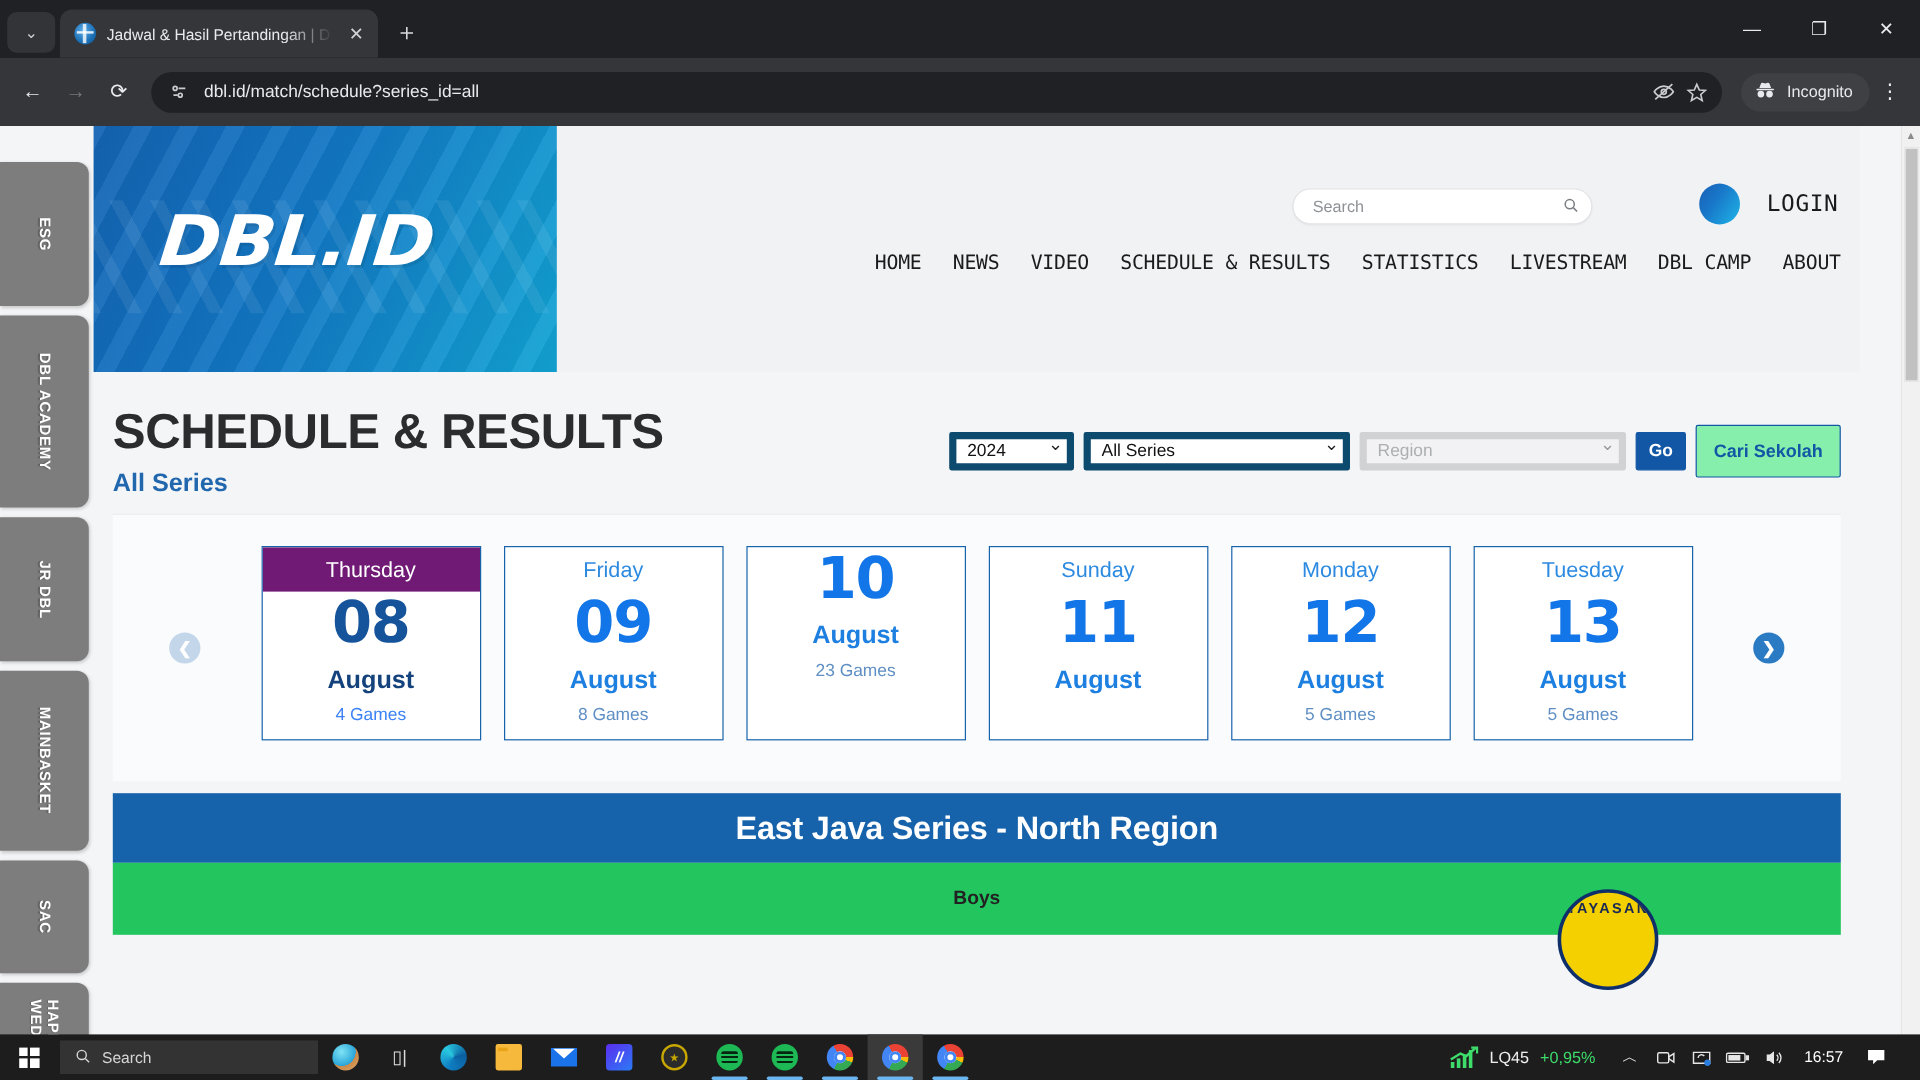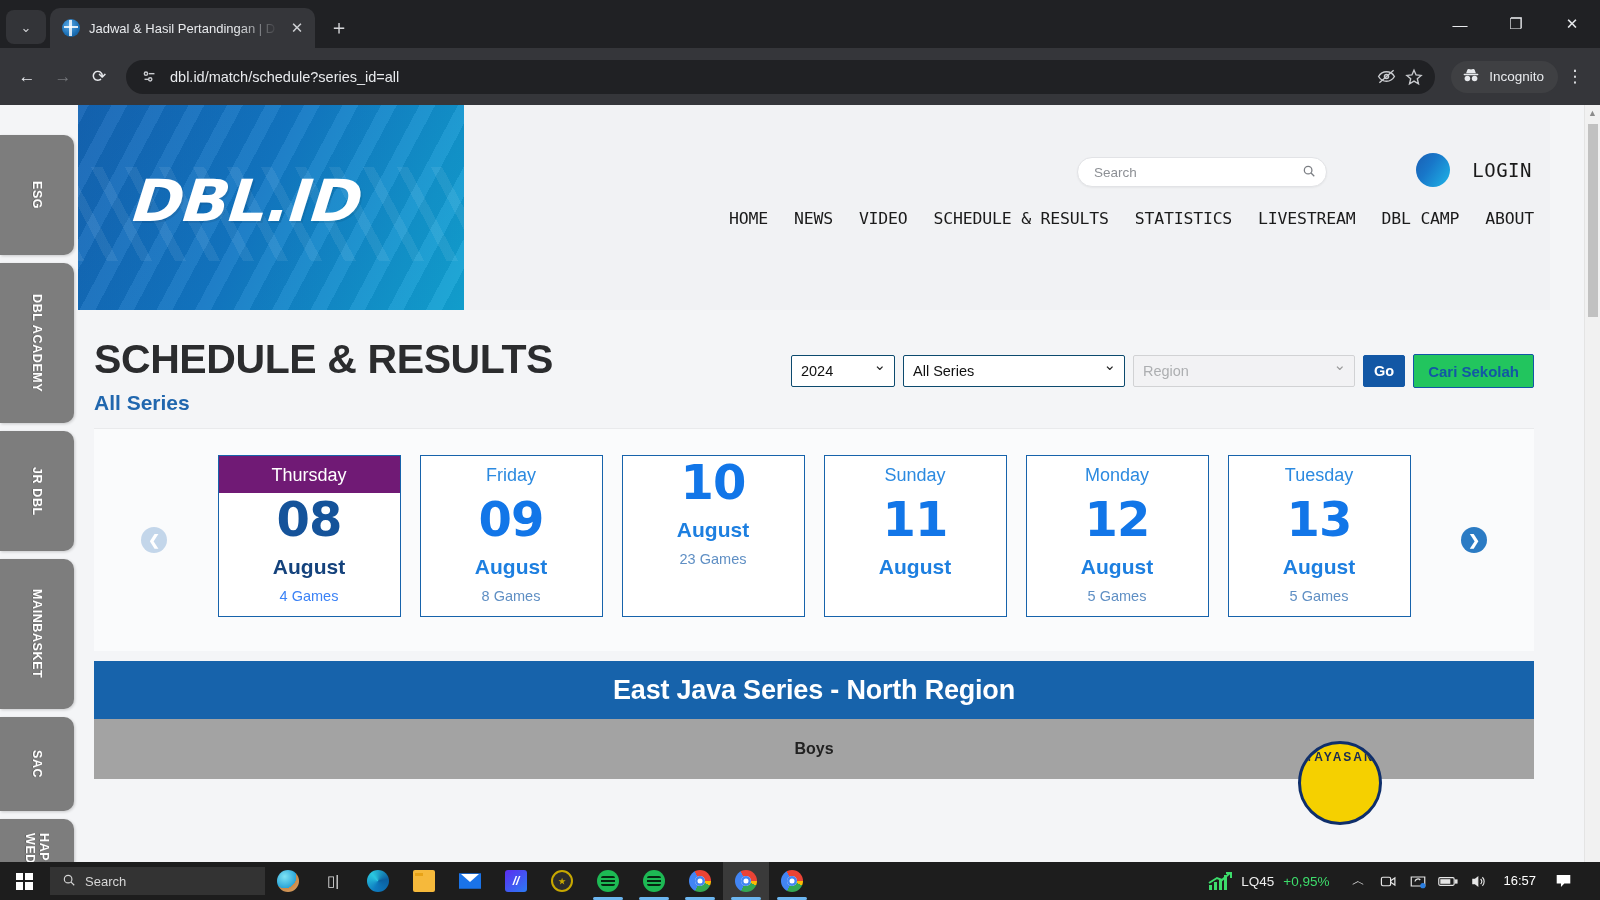--- a/index.html
+++ b/index.html
@@ -183,43 +183,43 @@
   .page-title {
     font-size: 41px; font-weight: 700; color: #2b2c2e; letter-spacing: -.4px;
   }
   .page-sub { font-size: 21px; font-weight: 700; color: #2167ae; margin-top: 8px; }
 
   .filters {
     position: absolute; right: 16px; top: 44px;
     display: flex; align-items: center; gap: 8px;
   }
   .sel {
-    height: 32px; border: 1px solid #0c4a6e; border-radius: 2px;
+    height: 32px; border: 6px solid #0c4a6e; border-radius: 2px;
     background: #fff; font-size: 14.5px; color: #111;
     padding: 0 26px 0 9px; font-family: "Liberation Sans", sans-serif;
     appearance: none; position: relative;
   }
   .selwrap { position: relative; display: inline-block; }
   .selwrap::after {
     content: "⌄"; position: absolute; right: 9px; top: 1px;
     font-size: 15px; color: #222; pointer-events: none;
   }
   .selwrap.disabled::after { color: #9a9a9a; }
   .sel.year { width: 104px; }
   .sel.series { width: 222px; }
   .sel.region { width: 222px; color: #8f9194; border-color: #c3c4c6; background: #f2f2f3; }
   .btn-go {
     height: 32px; min-width: 38px; padding: 0 10px;
     background: #1257a5; color: #fff; border: 1px solid #1257a5;
     font-size: 14.5px; font-weight: 700; border-radius: 2px;
     display: flex; align-items: center; justify-content: center;
   }
   .btn-cari {
-    height: 34px; padding: 0 14px;
-    background: #22c55e; color: #1257a5; border: 1.5px solid #1257a5;
+    height: 44px; padding: 0 14px;
+    background: #86efac; color: #1257a5; border: 1.5px solid #1257a5;
     font-size: 15px; font-weight: 700; border-radius: 2px;
     display: flex; align-items: center; justify-content: center;
   }
 
   
   .carousel-wrap {
     background: #fafbfc; border-top: 1px solid #e9eaec;
     margin: 0 16px; padding: 26px 0 34px; position: relative;
   }
   .carousel { display: flex; gap: 19px; justify-content: center; }
@@ -250,21 +250,21 @@
   .arrow.left { left: 47px; background: #c3d6ea; color: #fff; }
   .arrow.right { right: 47px; background: #2b7bc4; }
 
   
   .series-banner {
     margin: 10px 16px 0; height: 58px; background: #1763ab;
     display: flex; align-items: center; justify-content: center;
     color: #fff; font-size: 27px; font-weight: 700; letter-spacing: -.2px;
   }
   .gender-row {
-    margin: 0 16px; background: #a3a3a3; height: 60px; position: relative;
+    margin: 0 16px; background: #22c55e; height: 60px; position: relative;
     display: flex; align-items: center; justify-content: center;
   }
   .gender-label { font-size: 16px; font-weight: 700; color: #222; }
   .school-logo {
     position: absolute; right: 152px; top: 22px;
     width: 84px; height: 84px; border-radius: 50%;
     background: #f5d000; border: 3px solid #0f2f6b;
     display: flex; align-items: flex-start; justify-content: center;
     color: #1b2a52; font-size: 12px; font-weight: 700; letter-spacing: 2px;
     padding-top: 6px; overflow: hidden;

